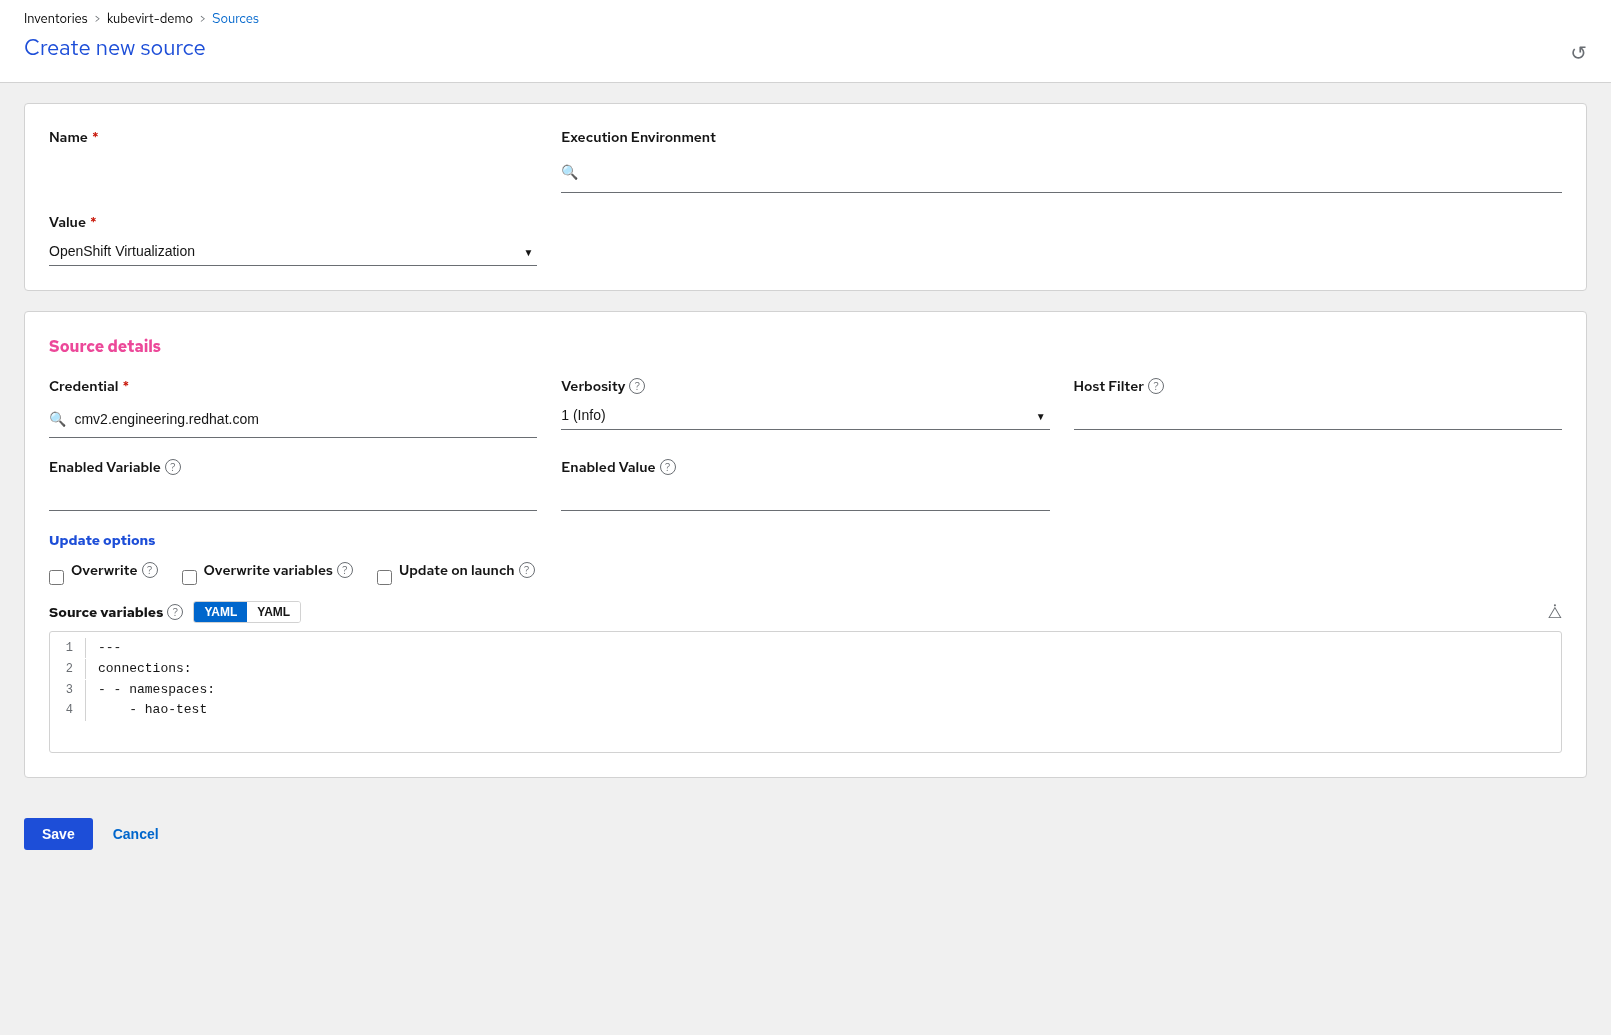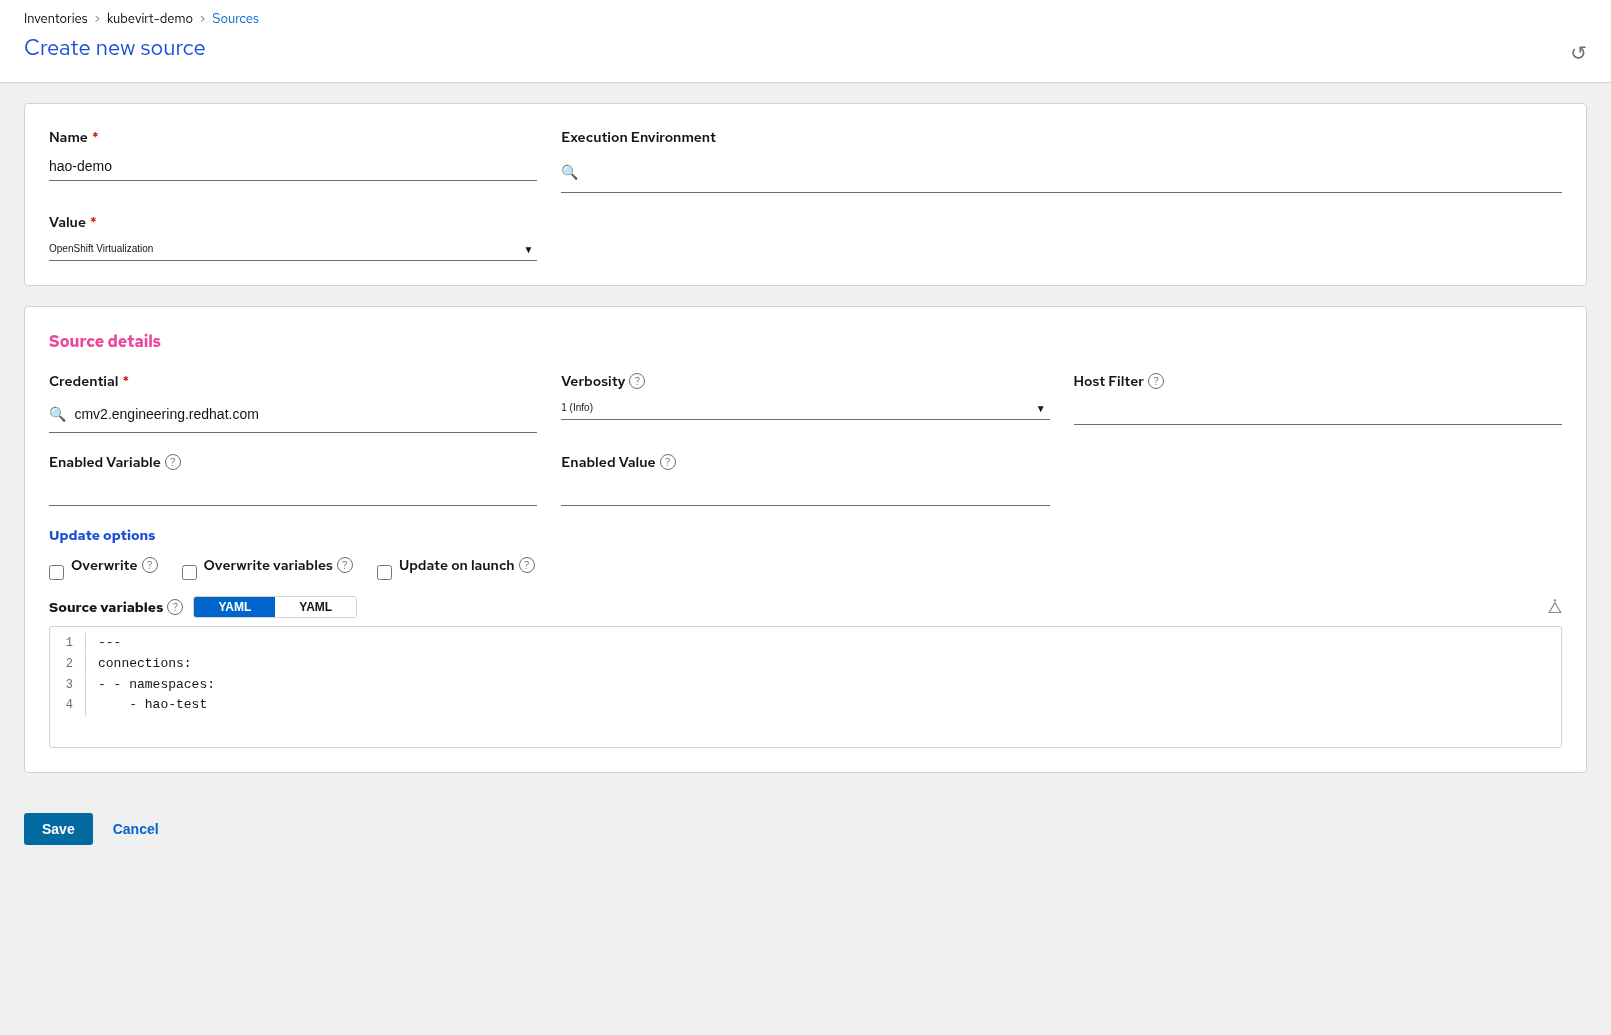--- a/index.html
+++ b/index.html
@@ -125,21 +125,21 @@
       background: transparent;
     }
     .select-wrapper {
       position: relative;
     }
     select {
       appearance: none;
       border: none;
       border-bottom: 1px solid #6a6e73;
       padding: 6px 28px 6px 0;
-      font-size: 10px;
+      font-size: 14px;
       color: #151515;
       background: transparent;
       width: 100%;
       outline: none;
       cursor: pointer;
     }
     .select-arrow {
       position: absolute;
       right: 4px;
       top: 50%;
@@ -197,21 +197,21 @@
       align-items: center;
       gap: 4px;
     }
     .toggle-group {
       display: flex;
       border: 1px solid #d2d2d2;
       border-radius: 3px;
       overflow: hidden;
     }
     .toggle-btn {
-      padding: 3px 24px;
+      padding: 3px 10px;
       font-size: 12px;
       border: none;
       cursor: pointer;
       font-weight: 600;
     }
     .toggle-btn.active {
       background: #0066cc;
       color: #fff;
     }
     .toggle-btn.inactive {
@@ -258,21 +258,21 @@
       padding: 6px 0;
       min-height: 120px;
     }
     .footer-actions {
       display: flex;
       align-items: center;
       gap: 16px;
       padding: 20px 0 0 0;
     }
     .btn-save {
-      background: #0369a1;
+      background: #1d4ed8;
       color: #fff;
       border: none;
       padding: 8px 18px;
       font-size: 14px;
       border-radius: 3px;
       cursor: pointer;
       font-weight: 600;
     }
     .btn-cancel {
       background: transparent;
@@ -317,21 +317,20 @@
 
   <div class="main-content">
     <div class="form-card">
 
       <div class="form-row">
         <div class="form-group narrow">
           <label>
             <span>Name</span>
             <span class="required-star">*</span>
           </label>
-          <input type="text" value="hao-demo" style="">
         </div>
         <div class="form-group wide">
           <label>Execution Environment</label>
           <div class="ee-input-wrapper">
             <span class="ee-search-icon">🔍</span>
             <input type="text" style="border: none; outline: none; flex: 1 1 0%; background: transparent; font-size: 14px;">
           </div>
         </div>
       </div>
 

